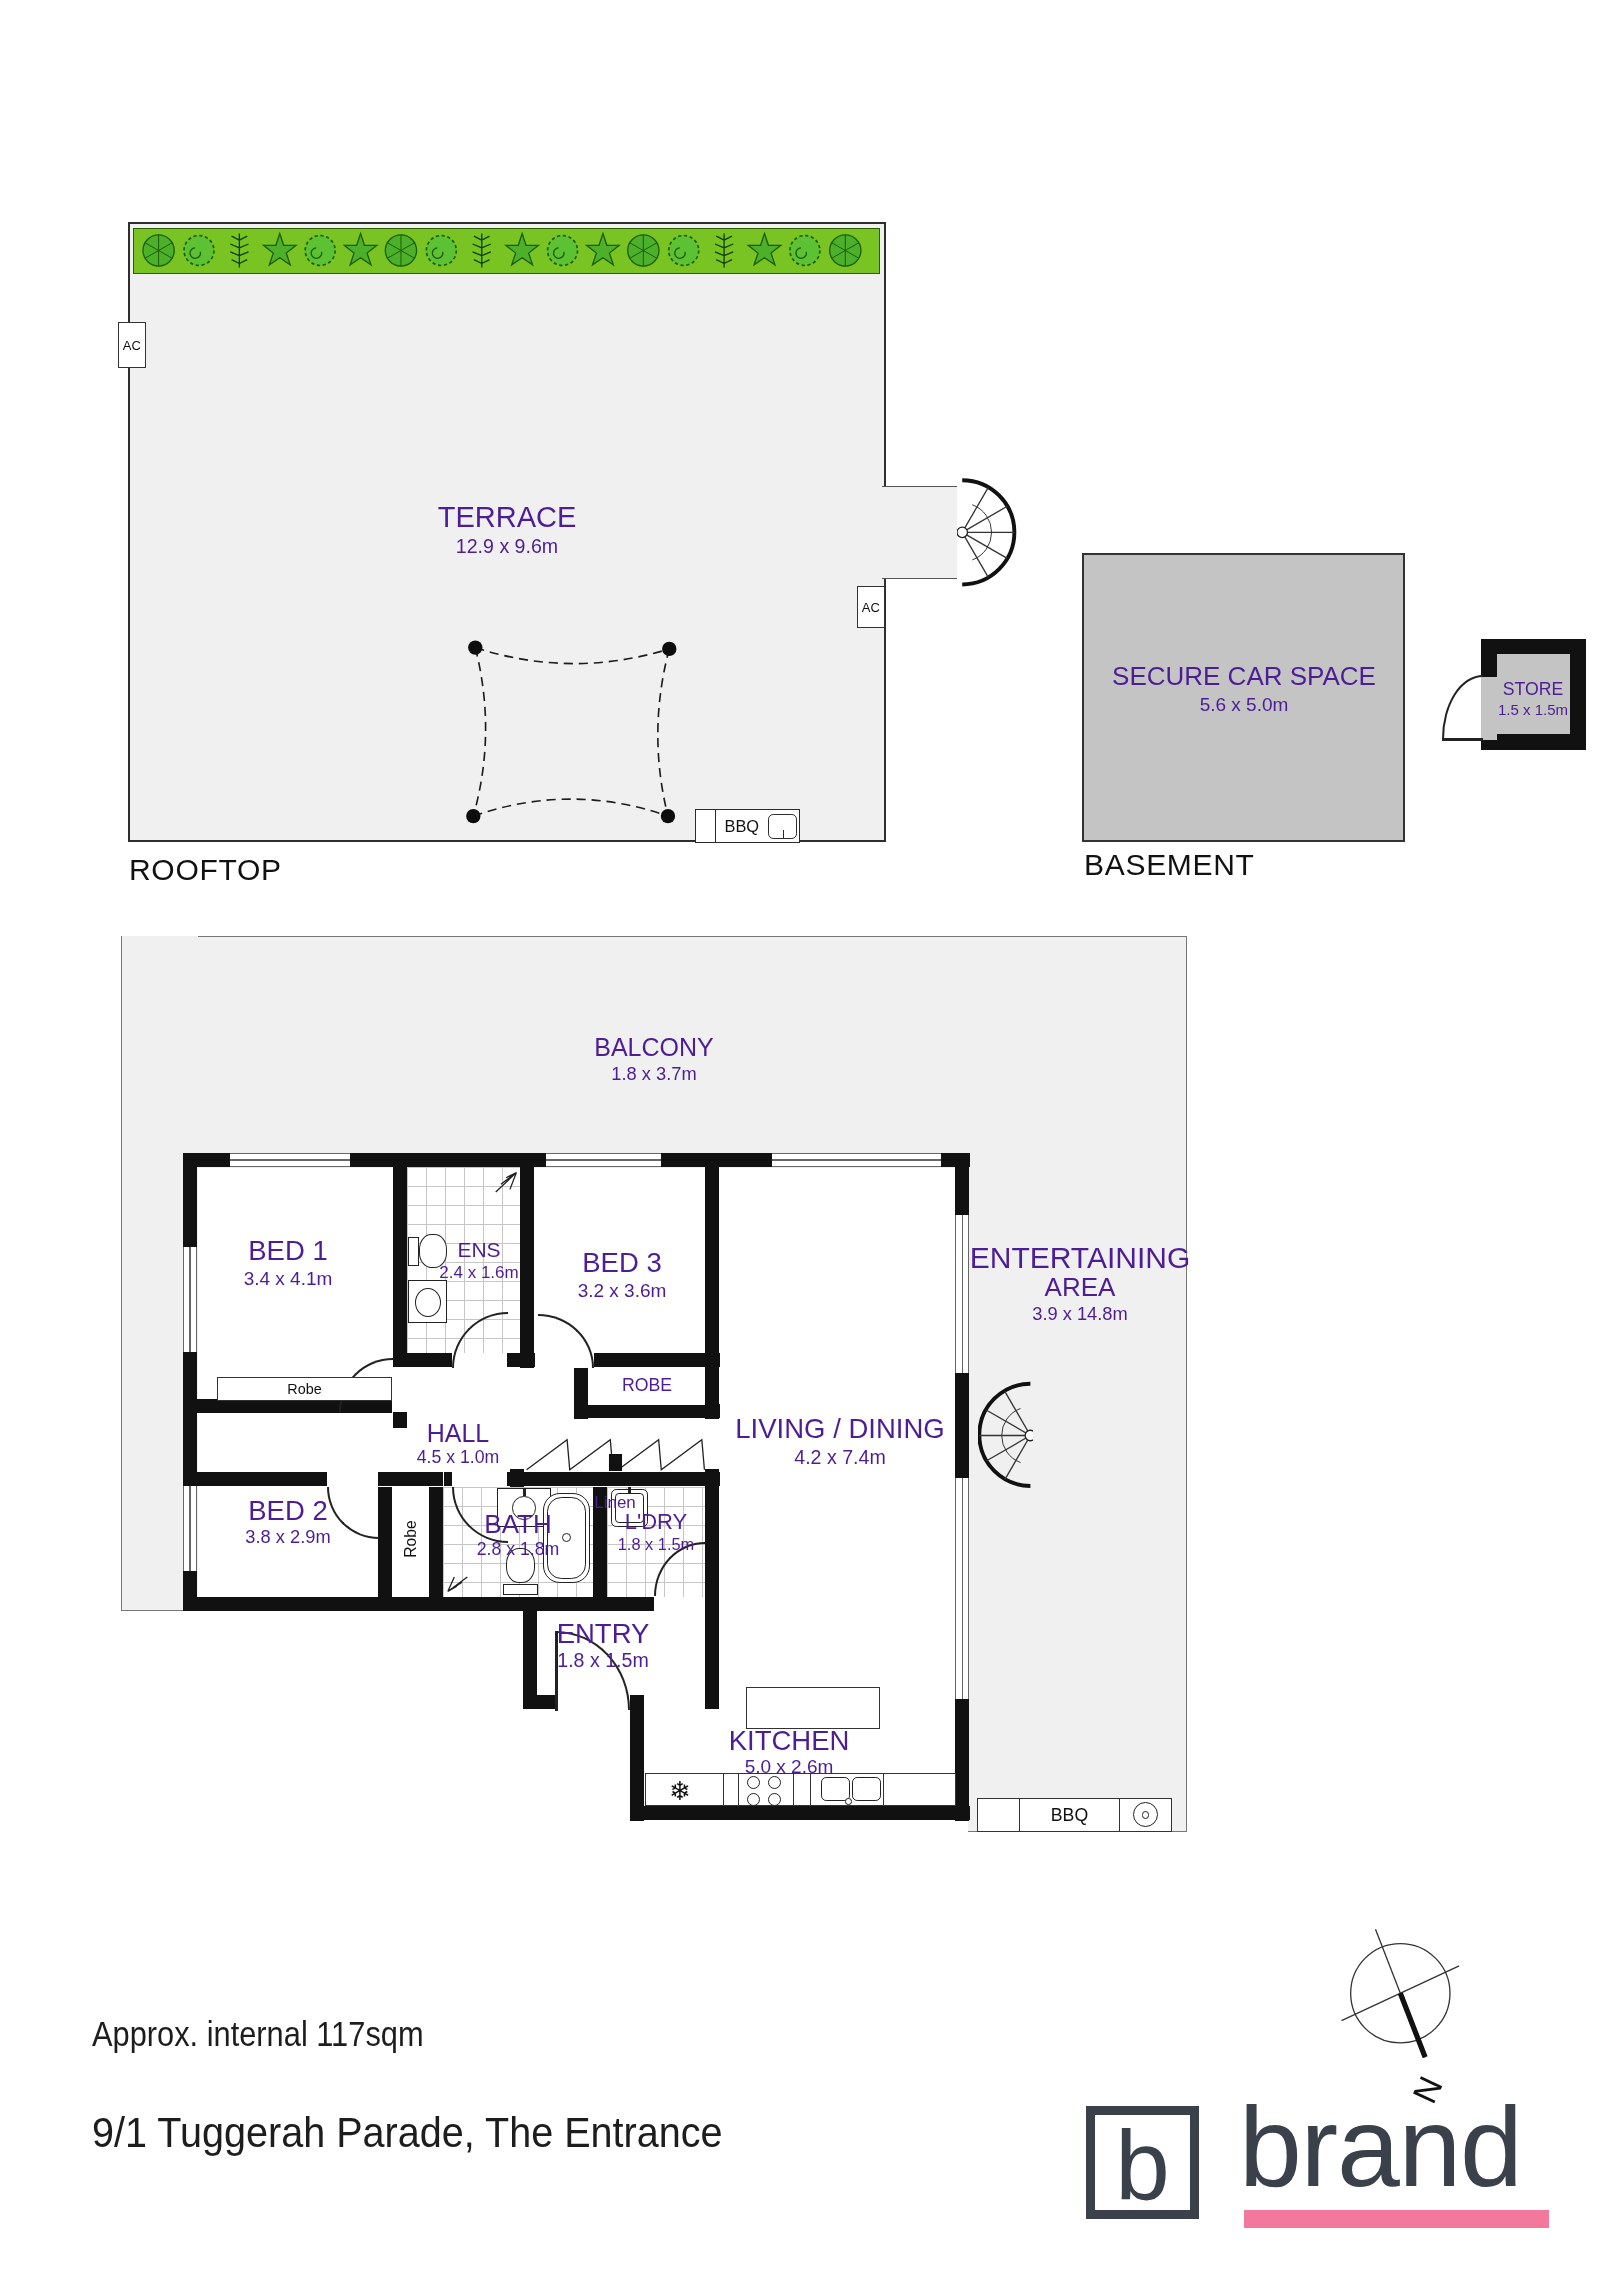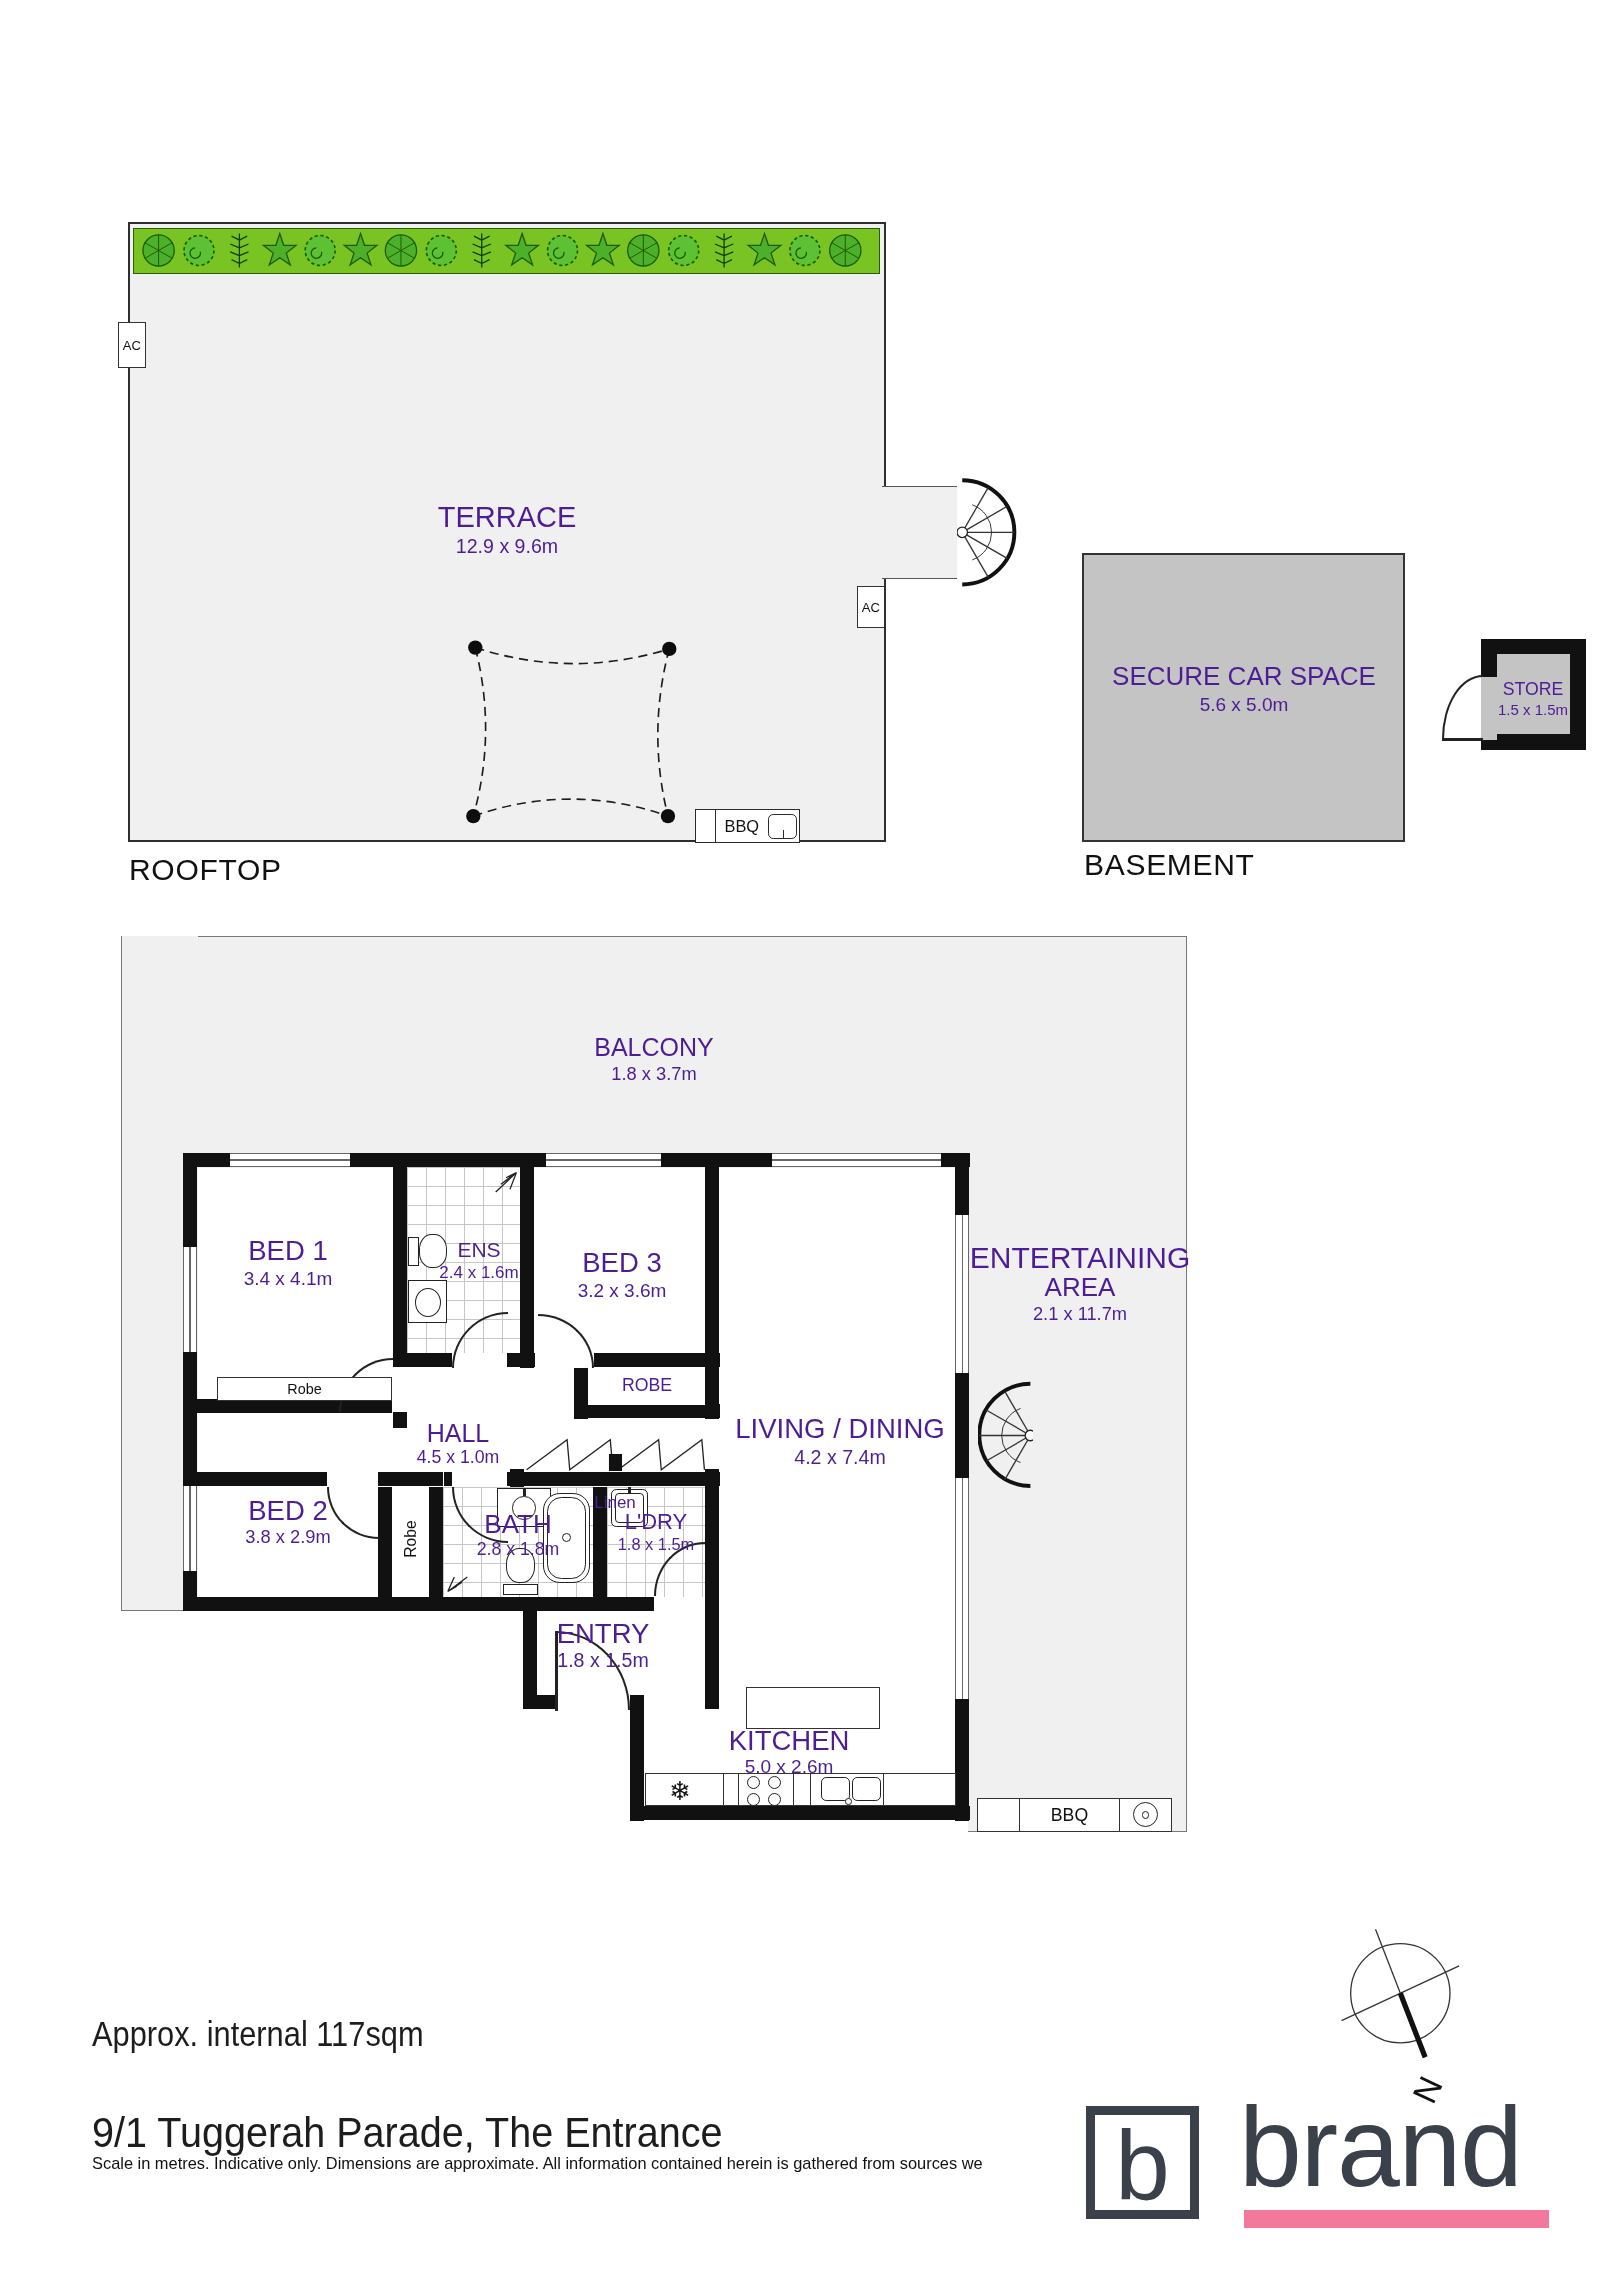--- a/index.html
+++ b/index.html
@@ -131,21 +131,21 @@
 
   <div class="abs gray" style="left:121px;top:936px;width:849px;height:232px;border-top:1.3px solid #777;border-left:1.3px solid #777;box-sizing:border-box;"></div>
   <div class="abs gray" style="left:121px;top:936px;width:77px;height:675px;border-left:1.3px solid #777;border-bottom:1.3px solid #777;box-sizing:border-box;"></div>
   <div class="abs gray" style="left:968px;top:936px;width:219px;height:896px;border-top:1.3px solid #777;border-right:1.3px solid #777;border-bottom:1.3px solid #777;box-sizing:border-box;"></div>
 
   <div class="rname" style="left:654px;top:1033px;font-size:25px;">BALCONY</div>
   <div class="rname" style="left:654px;top:1063px;font-size:18.3px;">1.8 x 3.7m</div>
 
   <div class="rname" style="left:1080px;top:1241px;font-size:30px;">ENTERTAINING</div>
   <div class="rname" style="left:1080px;top:1272px;font-size:26px;">AREA</div>
-  <div class="rname" style="left:1080px;top:1303px;font-size:18.3px;">2.1 x 11.7m</div>
+  <div class="rname" style="left:1080px;top:1303px;font-size:18.3px;">3.9 x 14.8m</div>
 
   <svg class="abs" style="left:978px;top:1381px;" width="55" height="109" viewBox="0 0 84 166">
     <path d="M80,4 A78 78 0 0 0 80,160" fill="#f0f0f0" stroke="#111" stroke-width="6"></path>
     <g stroke="#333" stroke-width="2">
       <line x1="80" y1="83" x2="2" y2="83"></line>
       <line x1="80" y1="83" x2="12.5" y2="44"></line>
       <line x1="80" y1="83" x2="12.5" y2="122"></line>
       <line x1="80" y1="83" x2="41" y2="15.5"></line>
       <line x1="80" y1="83" x2="41" y2="150.5"></line>
     </g>
@@ -291,21 +291,20 @@
   <div class="fx" style="left:768px;top:1776px;width:13px;height:13px;border-radius:50%;border-width:1.3px;"></div>
   <div class="fx" style="left:747px;top:1793px;width:13px;height:13px;border-radius:50%;border-width:1.3px;"></div>
   <div class="fx" style="left:768px;top:1793px;width:13px;height:13px;border-radius:50%;border-width:1.3px;"></div>
   <div class="fx" style="left:821px;top:1777px;width:29px;height:23.6px;border-radius:5.2px;border-width:1.3px;"></div>
   <div class="fx" style="left:852px;top:1777px;width:29px;height:23.6px;border-radius:5.2px;border-width:1.3px;"></div>
   <div class="fx" style="left:845px;top:1798px;width:6.5px;height:6.5px;border-radius:50%;border-width:1.3px;"></div>
   <div class="abs" style="left:746px;top:1687px;width:134px;height:42px;background:#fff;border:1.3px solid #333;box-sizing:border-box;"></div>
 
   <div class="abs thin" style="left:92px;top:2014px;font-size:35px;transform:scaleX(0.88);">Approx. internal 117sqm</div>
   <div class="abs thin" style="left:92px;top:2108px;font-size:43px;transform:scaleX(0.92);">9/1 Tuggerah Parade, The Entrance</div>
-  <div class="abs" style="left:92px;top:2154px;font-size:16.4px;color:#111;">Scale in metres. Indicative only. Dimensions are approximate. All information contained herein is gathered from sources we</div>
 
   <div class="abs" style="left:1086px;top:2106px;width:113px;height:113px;border:9.2px solid #3a414b;box-sizing:border-box;display:flex;align-items:flex-end;justify-content:center;">
     <span style="font-size:98px;line-height:0.92;color:#3a414b;">b</span>
   </div>
   <div class="abs" style="left:1239px;top:2091px;font-size:113px;line-height:1;color:#3a414b;letter-spacing:-1.3px;">brand</div>
   <div class="abs" style="left:1244px;top:2210px;width:305px;height:17.7px;background:#f2799c;"></div>
 
   <svg class="abs" style="left:1335px;top:1924px;" width="196" height="196" viewBox="0 0 300 300">
     <circle cx="100" cy="106" r="76" fill="none" stroke="#333" stroke-width="2"></circle>
     <line x1="62" y1="8" x2="138" y2="204" stroke="#333" stroke-width="2"></line>

